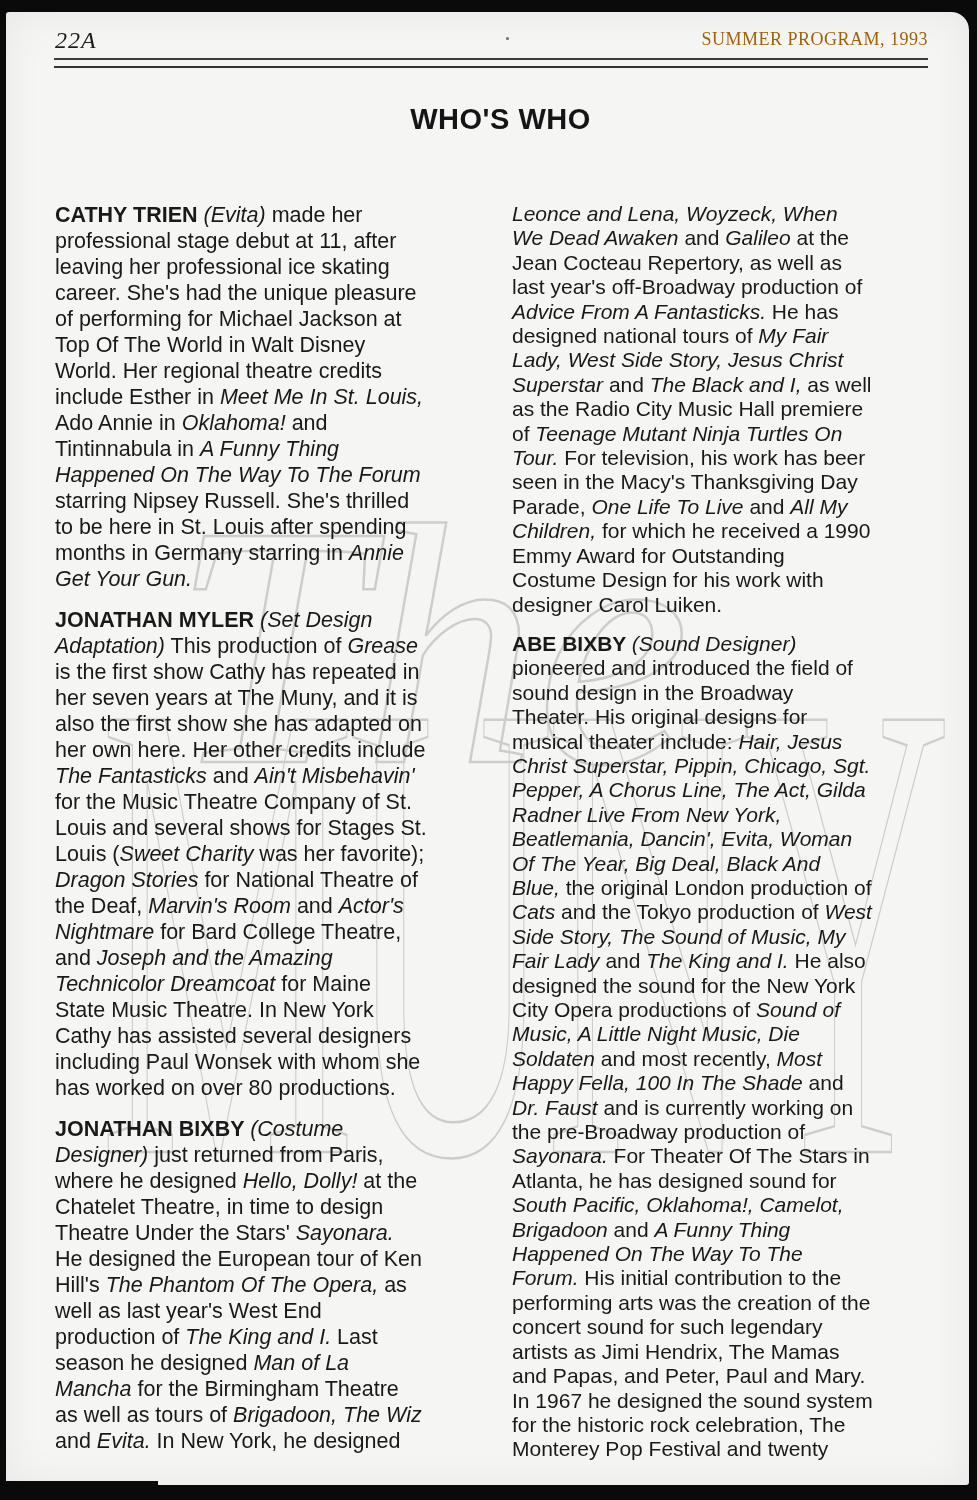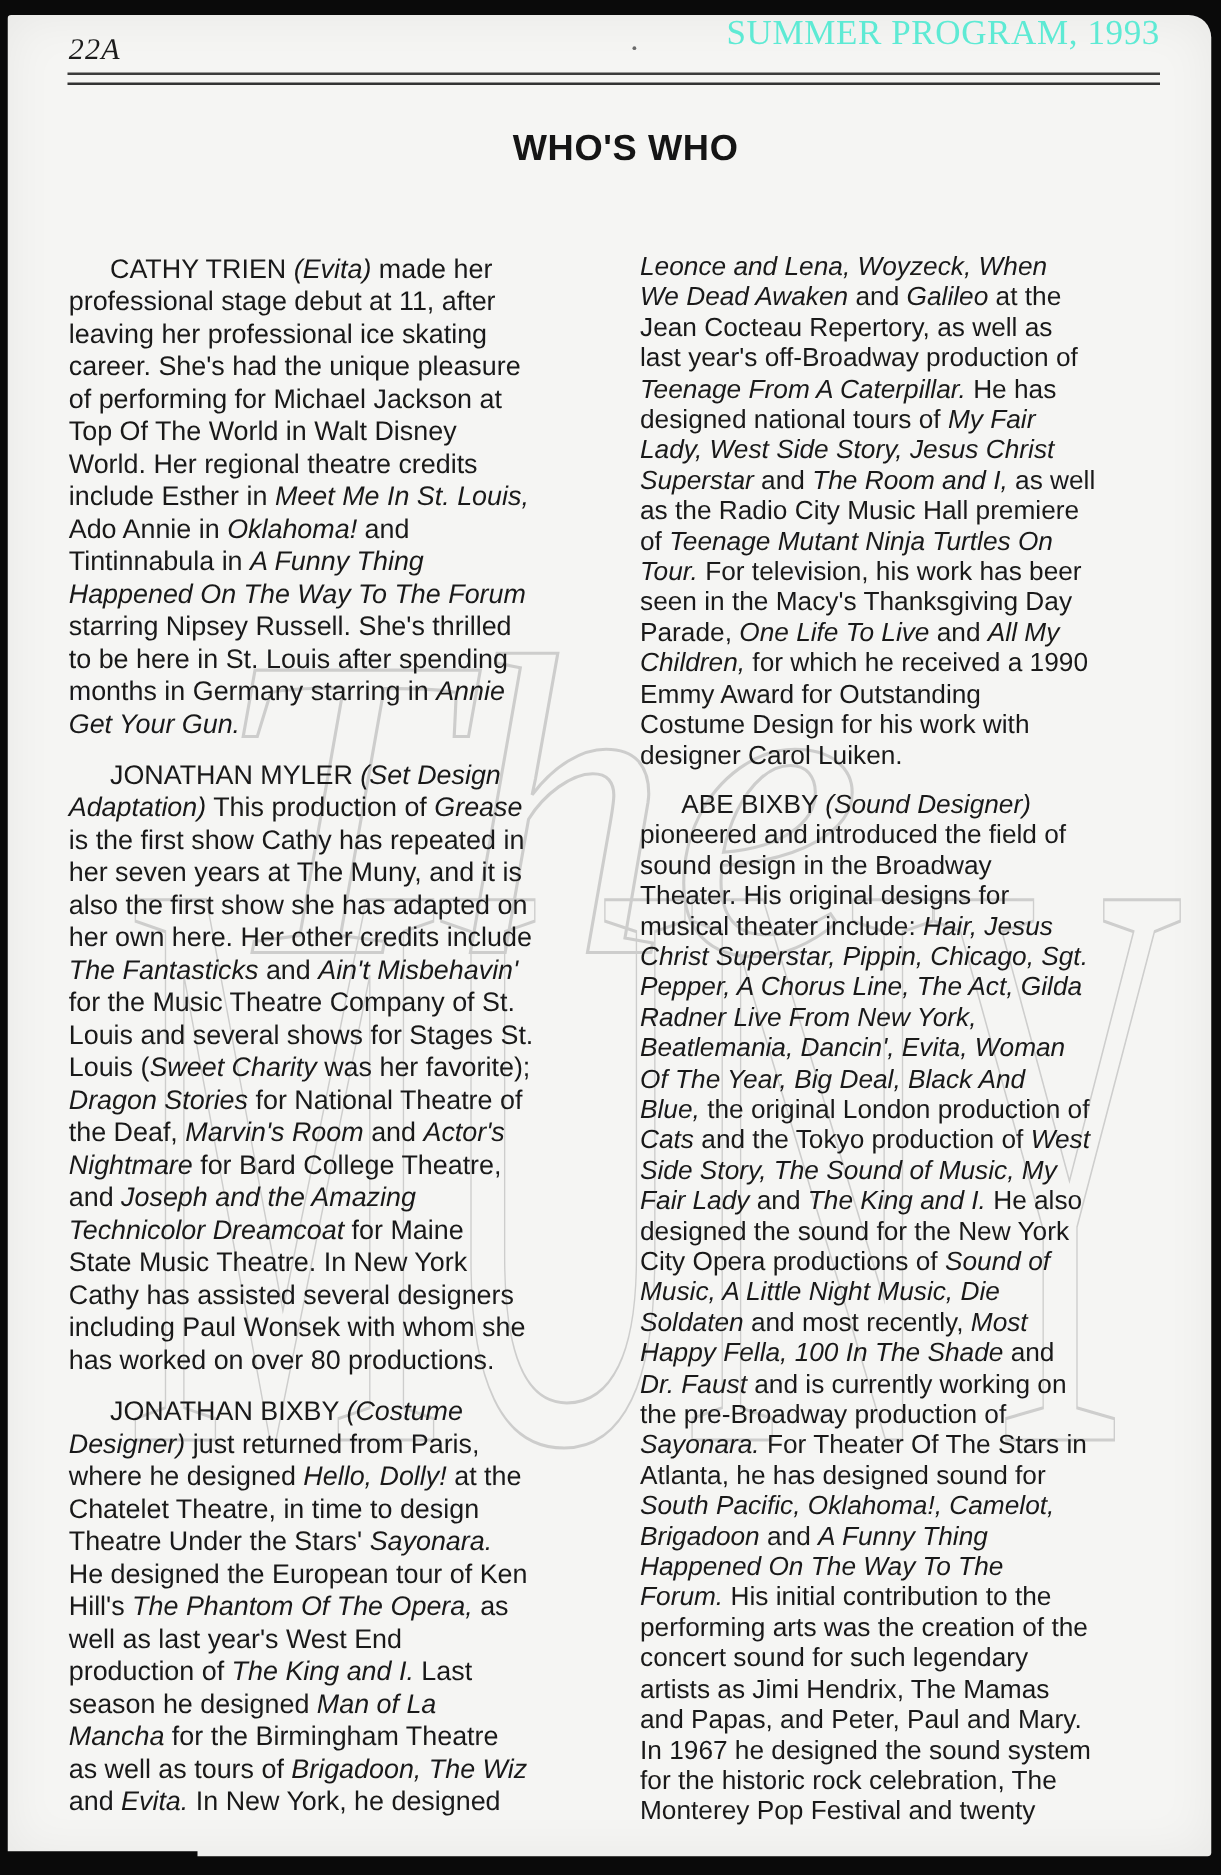--- a/index.html
+++ b/index.html
@@ -3,42 +3,42 @@
 <meta charset="utf-8">
 <style>
   html,body{margin:0;padding:0;background:#090909;}
   #page{position:relative;width:977px;height:1500px;background:#0a0a0a;overflow:hidden;
         font-family:"Liberation Sans",sans-serif;color:#191919;}
   .paper{position:absolute;left:6px;top:12px;right:8px;bottom:15px;background:#f5f5f3;
          border-radius:3px 18px 3px 3px;box-shadow:inset 0 0 40px rgba(0,0,0,0.06);}
   
   .page-num{position:absolute;left:55px;top:27px;font-family:"Liberation Serif",serif;
             font-style:italic;font-size:24px;letter-spacing:1px;color:#1c1c1c;}
-  .header-right{position:absolute;right:49px;top:11px;font-family:"Liberation Serif",serif;
-            font-size:28px;letter-spacing:0.5px;color:#5eead4;}
+  .header-right{position:absolute;right:49px;top:29px;font-family:"Liberation Serif",serif;
+            font-size:18px;letter-spacing:0.5px;color:#a16207;}
   .header-dot{position:absolute;left:506px;top:37px;width:3px;height:3px;border-radius:50%;background:#6a6a6a;}
   .rule{position:absolute;left:54px;top:58px;width:874px;height:6px;
         border-top:2px solid #3c3c3c;border-bottom:2px solid #333;}
   .title{position:absolute;left:12px;top:103px;width:977px;margin:0;text-align:center;
          font-size:29px;font-weight:700;letter-spacing:0.5px;color:#151515;}
   
   .watermark{position:absolute;inset:0;opacity:0.55;pointer-events:none;text-align:center;}
   .wm-the{position:absolute;left:172px;top:474px;line-height:1;
           font-family:"Liberation Serif",serif;font-style:italic;font-size:345px;
           color:transparent;-webkit-text-stroke:2.5px #adadad;}
   .wm-muny{position:absolute;left:100px;top:600px;line-height:1;
           font-family:"Liberation Serif",serif;font-size:660px;letter-spacing:-0.03em;
           color:transparent;-webkit-text-stroke:2.5px #adadad;
           transform:scaleX(0.435);transform-origin:left top;}
   
   .col{position:absolute;top:202px;text-align:left;}
   .col-left{left:55px;width:430px;font-size:21.5px;line-height:26px;}
   .col-right{left:512px;width:436px;font-size:21px;line-height:24.4px;}
   .para{white-space:pre-line;margin:0 0 15px 0;}
-  .seg-b{font-weight:400;margin-left:33px;}
+  .seg-b{font-weight:700;}
   .seg-i{font-style:italic;}
   
   .frame-step{position:absolute;left:0px;top:1481px;width:158px;height:19px;background:#0a0a0a;}
   .left-strip{position:absolute;left:0;top:0;width:6px;height:1488px;background:#0a0a0a;}
 </style>
 </head>
 <body>
 
 <div id="page">
   <div class="paper"></div>
@@ -103,24 +103,24 @@
 season he designed </span><span class="seg-i">Man of La
 Mancha</span><span class="seg-r"> for the Birmingham Theatre
 as well as tours of </span><span class="seg-i">Brigadoon, The Wiz</span><span class="seg-r">
 and </span><span class="seg-i">Evita.</span><span class="seg-r"> In New York, he designed</span></p>
     </div>
   <div class="col col-right">
       <p class="para"><span class="seg-i">Leonce and Lena, Woyzeck, When
 We Dead Awaken</span><span class="seg-r"> and </span><span class="seg-i">Galileo</span><span class="seg-r"> at the
 Jean Cocteau Repertory, as well as
 last year's off-Broadway production of
-</span><span class="seg-i">Teenage From A Caterpillar.</span><span class="seg-r"> He has
+</span><span class="seg-i">Advice From A Fantasticks.</span><span class="seg-r"> He has
 designed national tours of </span><span class="seg-i">My Fair
 Lady, West Side Story, Jesus Christ
-Superstar</span><span class="seg-r"> and </span><span class="seg-i">The Room and I,</span><span class="seg-r"> as well
+Superstar</span><span class="seg-r"> and </span><span class="seg-i">The Black and I,</span><span class="seg-r"> as well
 as the Radio City Music Hall premiere
 of </span><span class="seg-i">Teenage Mutant Ninja Turtles On
 Tour.</span><span class="seg-r"> For television, his work has beer
 seen in the Macy's Thanksgiving Day
 Parade, </span><span class="seg-i">One Life To Live</span><span class="seg-r"> and </span><span class="seg-i">All My
 Children,</span><span class="seg-r"> for which he received a 1990
 Emmy Award for Outstanding
 Costume Design for his work with
 designer Carol Luiken.</span></p>
       <p class="para"><span class="seg-b">ABE BIXBY </span><span class="seg-i">(Sound Designer)</span><span class="seg-r">

